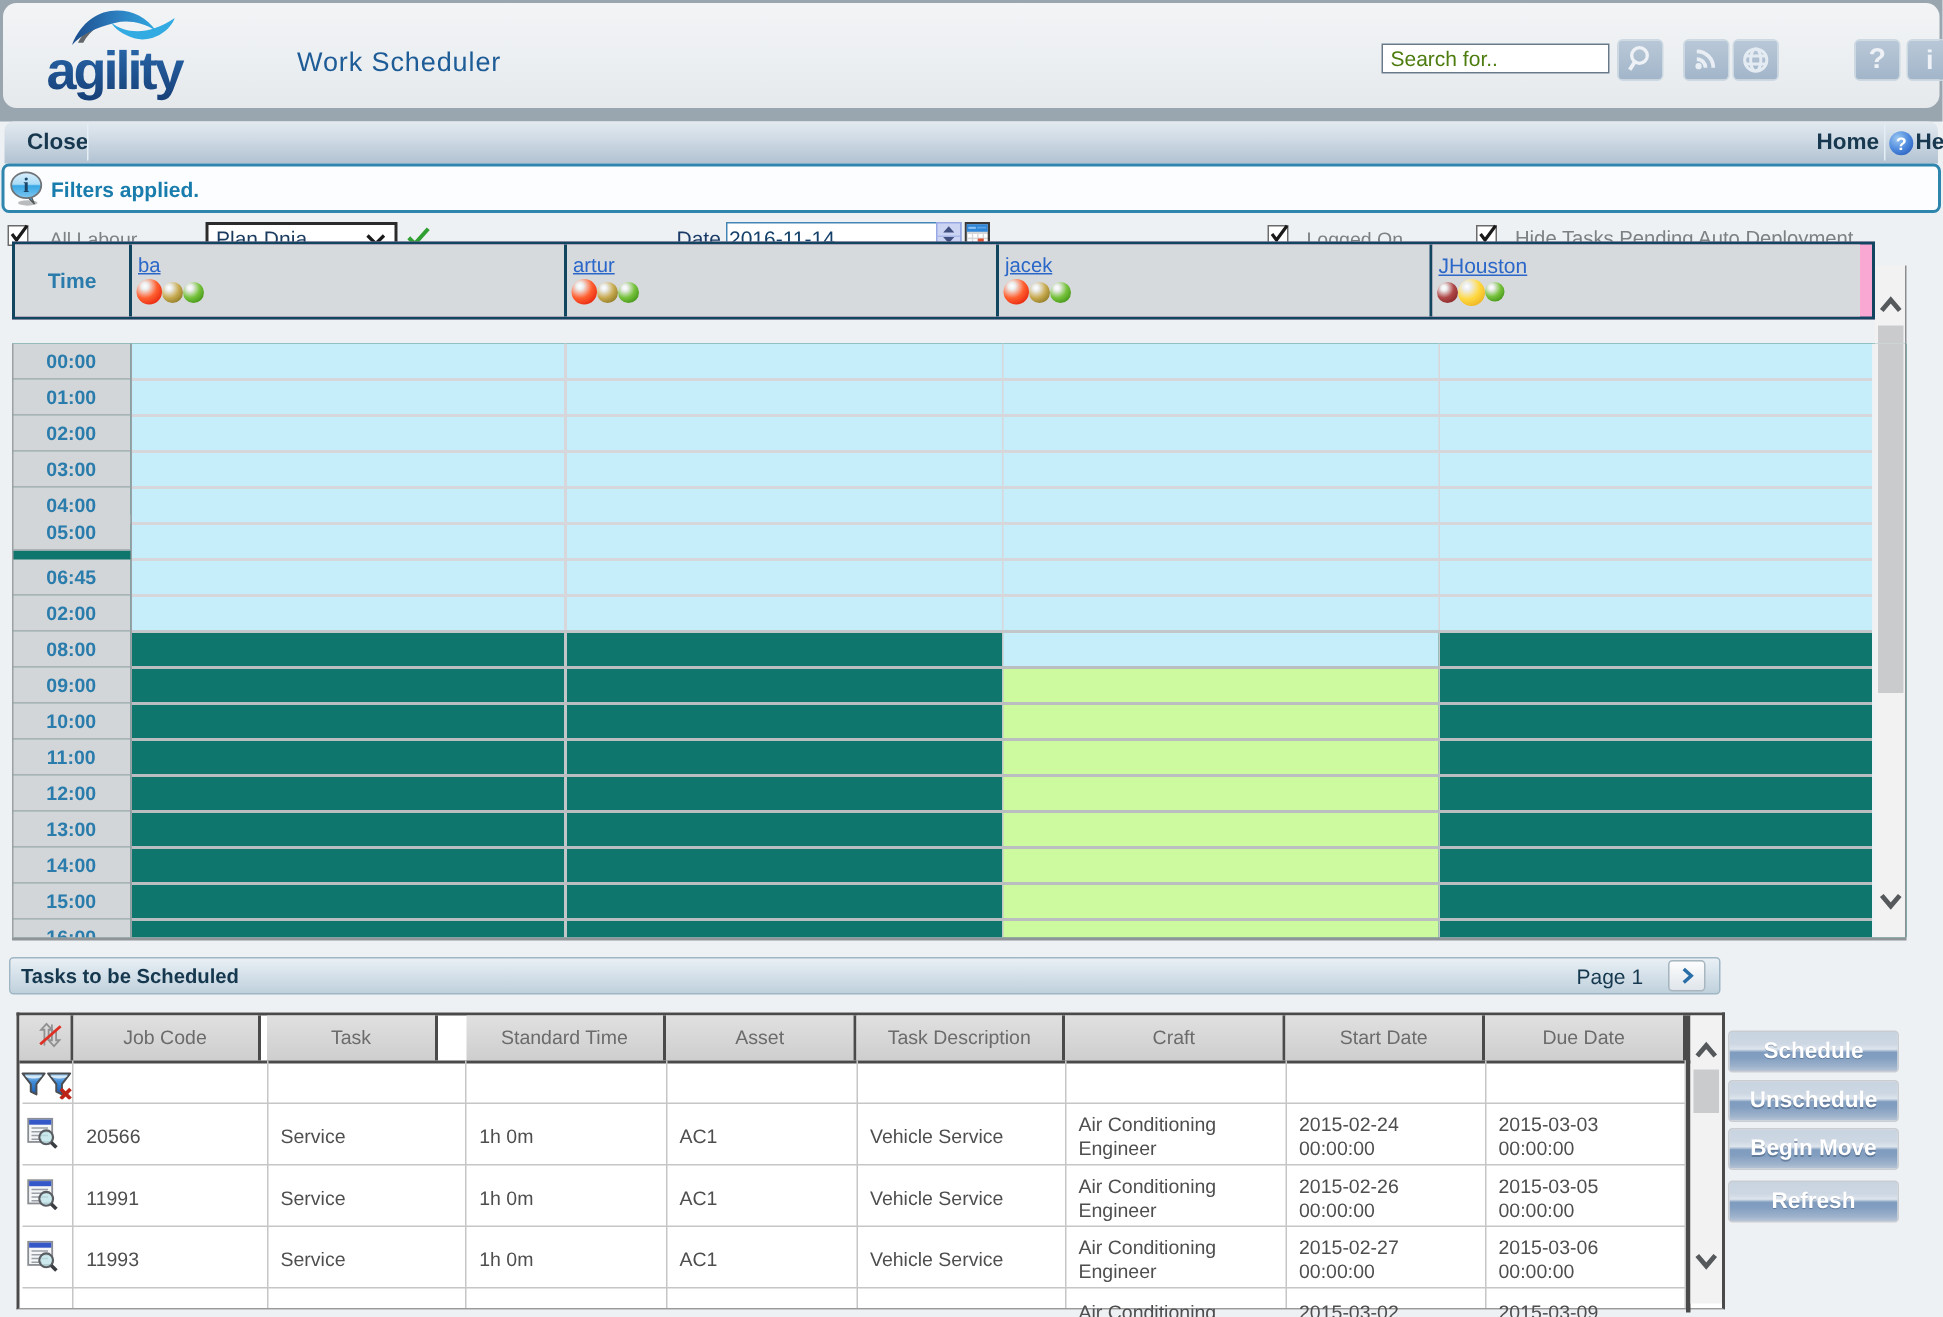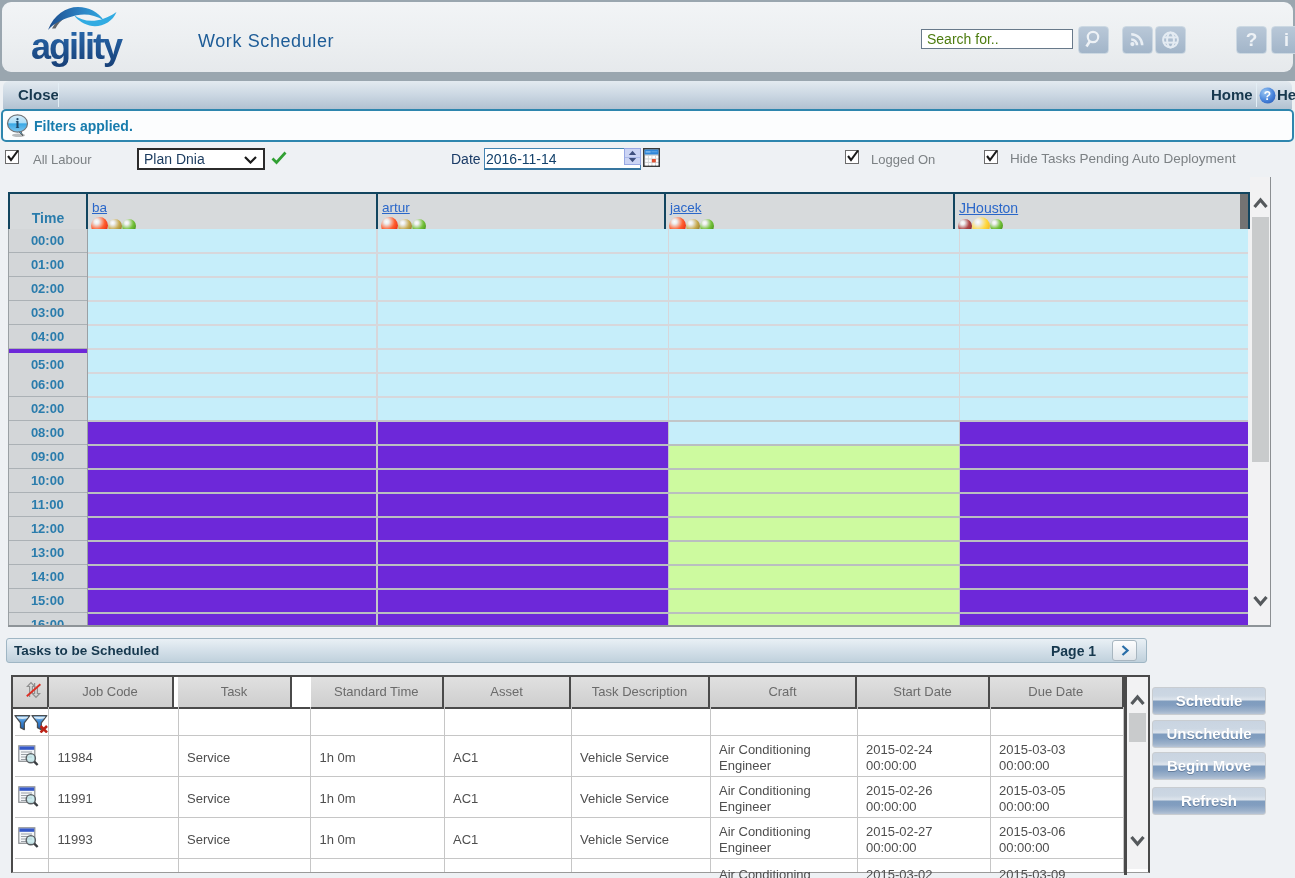--- a/index.html
+++ b/index.html
@@ -148,21 +148,21 @@
       <path d="M3 7 L6 11 L13 1.5" fill="none" stroke="#1a1a1a" stroke-width="2.1"></path>
     </svg>
   </div>
 <div class="a lbl" style="left:871px;top:152px">Logged On</div>
 <div class="cb" style="left:984px;top:150px">
     <svg width="16" height="16" viewBox="0 0 16 16" style="position:absolute;left:-1px;top:-2px">
       <path d="M3 7 L6 11 L13 1.5" fill="none" stroke="#1a1a1a" stroke-width="2.1"></path>
     </svg>
   </div>
 <div class="a lbl" style="left:1010px;top:151px;font-size:13.5px">Hide Tasks Pending Auto Deployment</div>
-<div class="a" style="left:8px;top:192px;width:1242px;height:52px;border:2px solid #12455f;background:#737373;display:flex">
+<div class="a" style="left:8px;top:161px;width:1242px;height:52px;border:2px solid #12455f;background:#f9a8d4;display:flex">
 <div class="hdrcell" style="width:78px">
       <div style="position:absolute;left:0;right:0;top:16px;text-align:center;color:#2a7cac;font-weight:bold;font-size:14px">Time</div>
     </div>
 <div class="hdrcell" style="width:290px">
       <div style="position:absolute;left:4px;top:6px;color:#2a67c9;font-size:13.5px;text-decoration:underline">ba</div>
       <div class="tl" style="left:3px;top:23px;width:17px;height:17px;background:radial-gradient(circle at 33% 28%, #ffffff 0%, #ffffff88 14%, #ff6030 48%, #e01505 92%)"></div>
       <div class="tl" style="left:20px;top:25px;width:14px;height:14px;background:radial-gradient(circle at 33% 28%, #ffffff 0%, #ffffff88 14%, #c8ab52 48%, #7e6c18 92%)"></div>
       <div class="tl" style="left:34px;top:25px;width:14px;height:14px;background:radial-gradient(circle at 33% 28%, #ffffff 0%, #ffffff88 14%, #77c23c 48%, #33880d 92%)"></div>
     </div>
 <div class="hdrcell" style="width:288px">
@@ -177,42 +177,42 @@
       <div class="tl" style="left:20px;top:25px;width:14px;height:14px;background:radial-gradient(circle at 33% 28%, #ffffff 0%, #ffffff88 14%, #c8ab52 48%, #7e6c18 92%)"></div>
       <div class="tl" style="left:34px;top:25px;width:14px;height:14px;background:radial-gradient(circle at 33% 28%, #ffffff 0%, #ffffff88 14%, #77c23c 48%, #33880d 92%)"></div>
     </div>
 <div class="hdrcell" style="width:285px;border-right:none">
       <div style="position:absolute;left:4px;top:6px;color:#2a67c9;font-size:14px;text-decoration:underline">JHouston</div>
       <div class="tl" style="left:3px;top:25px;width:14px;height:14px;background:radial-gradient(circle at 33% 28%, #ffffff 0%, #ffffff88 14%, #b04848 48%, #7c2020 92%)"></div>
       <div class="tl" style="left:17px;top:23px;width:18px;height:18px;background:radial-gradient(circle at 33% 28%, #ffffff 0%, #ffffff88 14%, #ffd840 48%, #e8a818 92%)"></div>
       <div class="tl" style="left:35px;top:25px;width:13px;height:13px;background:radial-gradient(circle at 33% 28%, #ffffff 0%, #ffffff88 14%, #77c23c 48%, #33880d 92%)"></div>
     </div>
 </div>
-<div class="a" style="left:8px;top:229px;width:1263px;height:396px;overflow:hidden;background:#6d28d9">
+<div class="a" style="left:8px;top:229px;width:1263px;height:396px;overflow:hidden;background:#0f766e">
 <div class="a" style="left:80px;top:0;width:1160px;height:192px;background:#c6eefa"></div>
 <div class="a" style="left:659.5px;top:192px;width:291px;height:24px;background:#c6eefa"></div>
 <div class="a" style="left:659.5px;top:216px;width:291px;height:180px;background:#cdfa9f"></div>
 <div class="a" style="left:368px;top:0;width:1.5px;height:192px;background:#d7d6da"></div>
 <div class="a" style="left:368px;top:192px;width:1.5px;height:204px;background:#c3c7c9"></div>
 <div class="a" style="left:659.5px;top:0;width:1.5px;height:192px;background:#d7d6da"></div>
 <div class="a" style="left:659.5px;top:192px;width:1.5px;height:204px;background:#c3c7c9"></div>
 <div class="a" style="left:950.5px;top:0;width:1.5px;height:192px;background:#d7d6da"></div>
 <div class="a" style="left:950.5px;top:192px;width:1.5px;height:204px;background:#c3c7c9"></div>
 <div class="timecell" style="top:0px">00:00</div>
 <div class="timecell" style="top:24px">01:00</div>
 <div class="hline" style="top:23px;background:#d7d7db"></div>
 <div class="timecell" style="top:48px">02:00</div>
 <div class="hline" style="top:47px;background:#d7d7db"></div>
 <div class="timecell" style="top:72px">03:00</div>
 <div class="hline" style="top:71px;background:#d7d7db"></div>
 <div class="timecell" style="top:96px">04:00</div>
 <div class="hline" style="top:95px;background:#d7d7db"></div>
-<div class="timecell" style="top:124px">05:00</div>
+<div class="timecell" style="top:114px">05:00</div>
 <div class="hline" style="top:119px;background:#d7d7db"></div>
-<div class="timecell" style="top:144px">06:00</div>
+<div class="timecell" style="top:144px">06:45</div>
 <div class="hline" style="top:143px;background:#d7d7db"></div>
 <div class="timecell" style="top:168px">02:00</div>
 <div class="hline" style="top:167px;background:#d7d7db"></div>
 <div class="timecell" style="top:192px">08:00</div>
 <div class="hline" style="top:191px;background:#c2c6c8"></div>
 <div class="timecell" style="top:216px">09:00</div>
 <div class="hline" style="top:215px;background:#babec0"></div>
 <div class="timecell" style="top:240px">10:00</div>
 <div class="hline" style="top:239px;background:#babec0"></div>
 <div class="timecell" style="top:264px">11:00</div>
@@ -240,21 +240,21 @@
 </div>
 <div class="a" style="left:1250px;top:177px;width:20px;height:52px;background:#f2f2f3"></div>
 <div class="a" style="left:1251.5px;top:217px;width:17px;height:12px;background:#c9cbcc"></div>
 <svg class="a" style="left:1253px;top:197px" width="15" height="12" viewBox="0 0 15 12">
     <path d="M1.5 10 L7.5 3 L13.5 10" fill="none" stroke="#55595c" stroke-width="3.2"></path>
   </svg>
 <div class="a" style="left:1270px;top:177px;width:1px;height:52px;background:#8b8f92"></div>
 <div class="a" style="left:8px;top:625px;width:1263px;height:1.5px;background:#8e9498"></div>
 <div class="a" style="left:6px;top:638px;width:1141px;height:25px;border:1px solid #9fb6c4;border-radius:3px;background:linear-gradient(180deg,#e9f0f5 0%,#d4e0e9 50%,#c0d1dc 100%)"></div>
 <div class="a" style="left:14px;top:643px;font-size:13.5px;font-weight:bold;color:#16384e">Tasks to be Scheduled</div>
-<div class="a" style="left:1051px;top:643px;font-size:14px;font-weight:bold;color:#16384e">Page 1</div>
+<div class="a" style="left:1051px;top:643px;font-size:14px;font-weight:normal;color:#16384e">Page 1</div>
 <div class="a" style="left:1112px;top:640px;width:25px;height:21px;border:1px solid #a8b6c0;border-radius:3px;background:linear-gradient(180deg,#fdfdfe,#dfe5ea)"><svg width="23" height="19" viewBox="0 0 23 19">
       <path d="M9.5 5 L14.5 9.5 L9.5 14" fill="none" stroke="#2a6ea8" stroke-width="2.3"></path>
     </svg></div>
 <div class="a" style="left:10.5px;top:675px;width:1139.5px;height:198px;background:#fff;border:2px solid #4a4a4a;border-bottom:1px solid #9a9a9a">
 <div class="thead" style="left:0px;width:36px"></div>
 <div class="thead" style="left:36px;width:125px">Job Code</div>
 <div class="thead" style="left:165.5px;width:114px">Task</div>
 <div class="thead" style="left:298px;width:133.5px">Standard Time</div>
 <div class="thead" style="left:431.5px;width:127.0px">Asset</div>
 <div class="thead" style="left:558.5px;width:139.0px">Task Description</div>
@@ -313,21 +313,21 @@
 <rect x="1.4" y="1.4" width="14.8" height="3.4" fill="#3558c8"></rect>
 <g stroke="#9aa0a6" stroke-width="1">
         <line x1="3" y1="7" x2="14" y2="7"></line>
         <line x1="3" y1="9.5" x2="14" y2="9.5"></line>
 <line x1="3" y1="12" x2="14" y2="12"></line>
         <line x1="3" y1="14.5" x2="10" y2="14.5"></line>
       </g>
 <circle cx="12.8" cy="13.2" r="4.6" fill="#bfe6ea" fill-opacity="0.75" stroke="#5a5e62" stroke-width="1.4"></circle>
 <line x1="16.2" y1="16.6" x2="19.6" y2="20" stroke="#3a3e42" stroke-width="2.4"></line>
 </svg>
-<div class="tcell" style="left:45px;top:73px">11984</div>
+<div class="tcell" style="left:45px;top:73px">20566</div>
 <div class="tcell" style="left:174.5px;top:73px">Service</div>
 <div class="tcell" style="left:307px;top:73px">1h 0m</div>
 <div class="tcell" style="left:440.5px;top:73px">AC1</div>
 <div class="tcell" style="left:567.5px;top:73px">Vehicle Service</div>
 <div class="tcell" style="left:706.5px;top:65px;line-height:16px">Air Conditioning<br>Engineer</div>
 <div class="tcell" style="left:853.5px;top:65px;line-height:16px">2015-02-24<br>00:00:00</div>
 <div class="tcell" style="left:986.5px;top:65px;line-height:16px">2015-03-03<br>00:00:00</div>
 <svg class="a" style="left:5px;top:109px" width="21" height="21" viewBox="0 0 21 21">
 <rect x="0.8" y="0.8" width="16" height="15.5" fill="#f4f6f8" stroke="#8a8e92" stroke-width="1.2"></rect>
 <rect x="1.4" y="1.4" width="14.8" height="3.4" fill="#3558c8"></rect>

